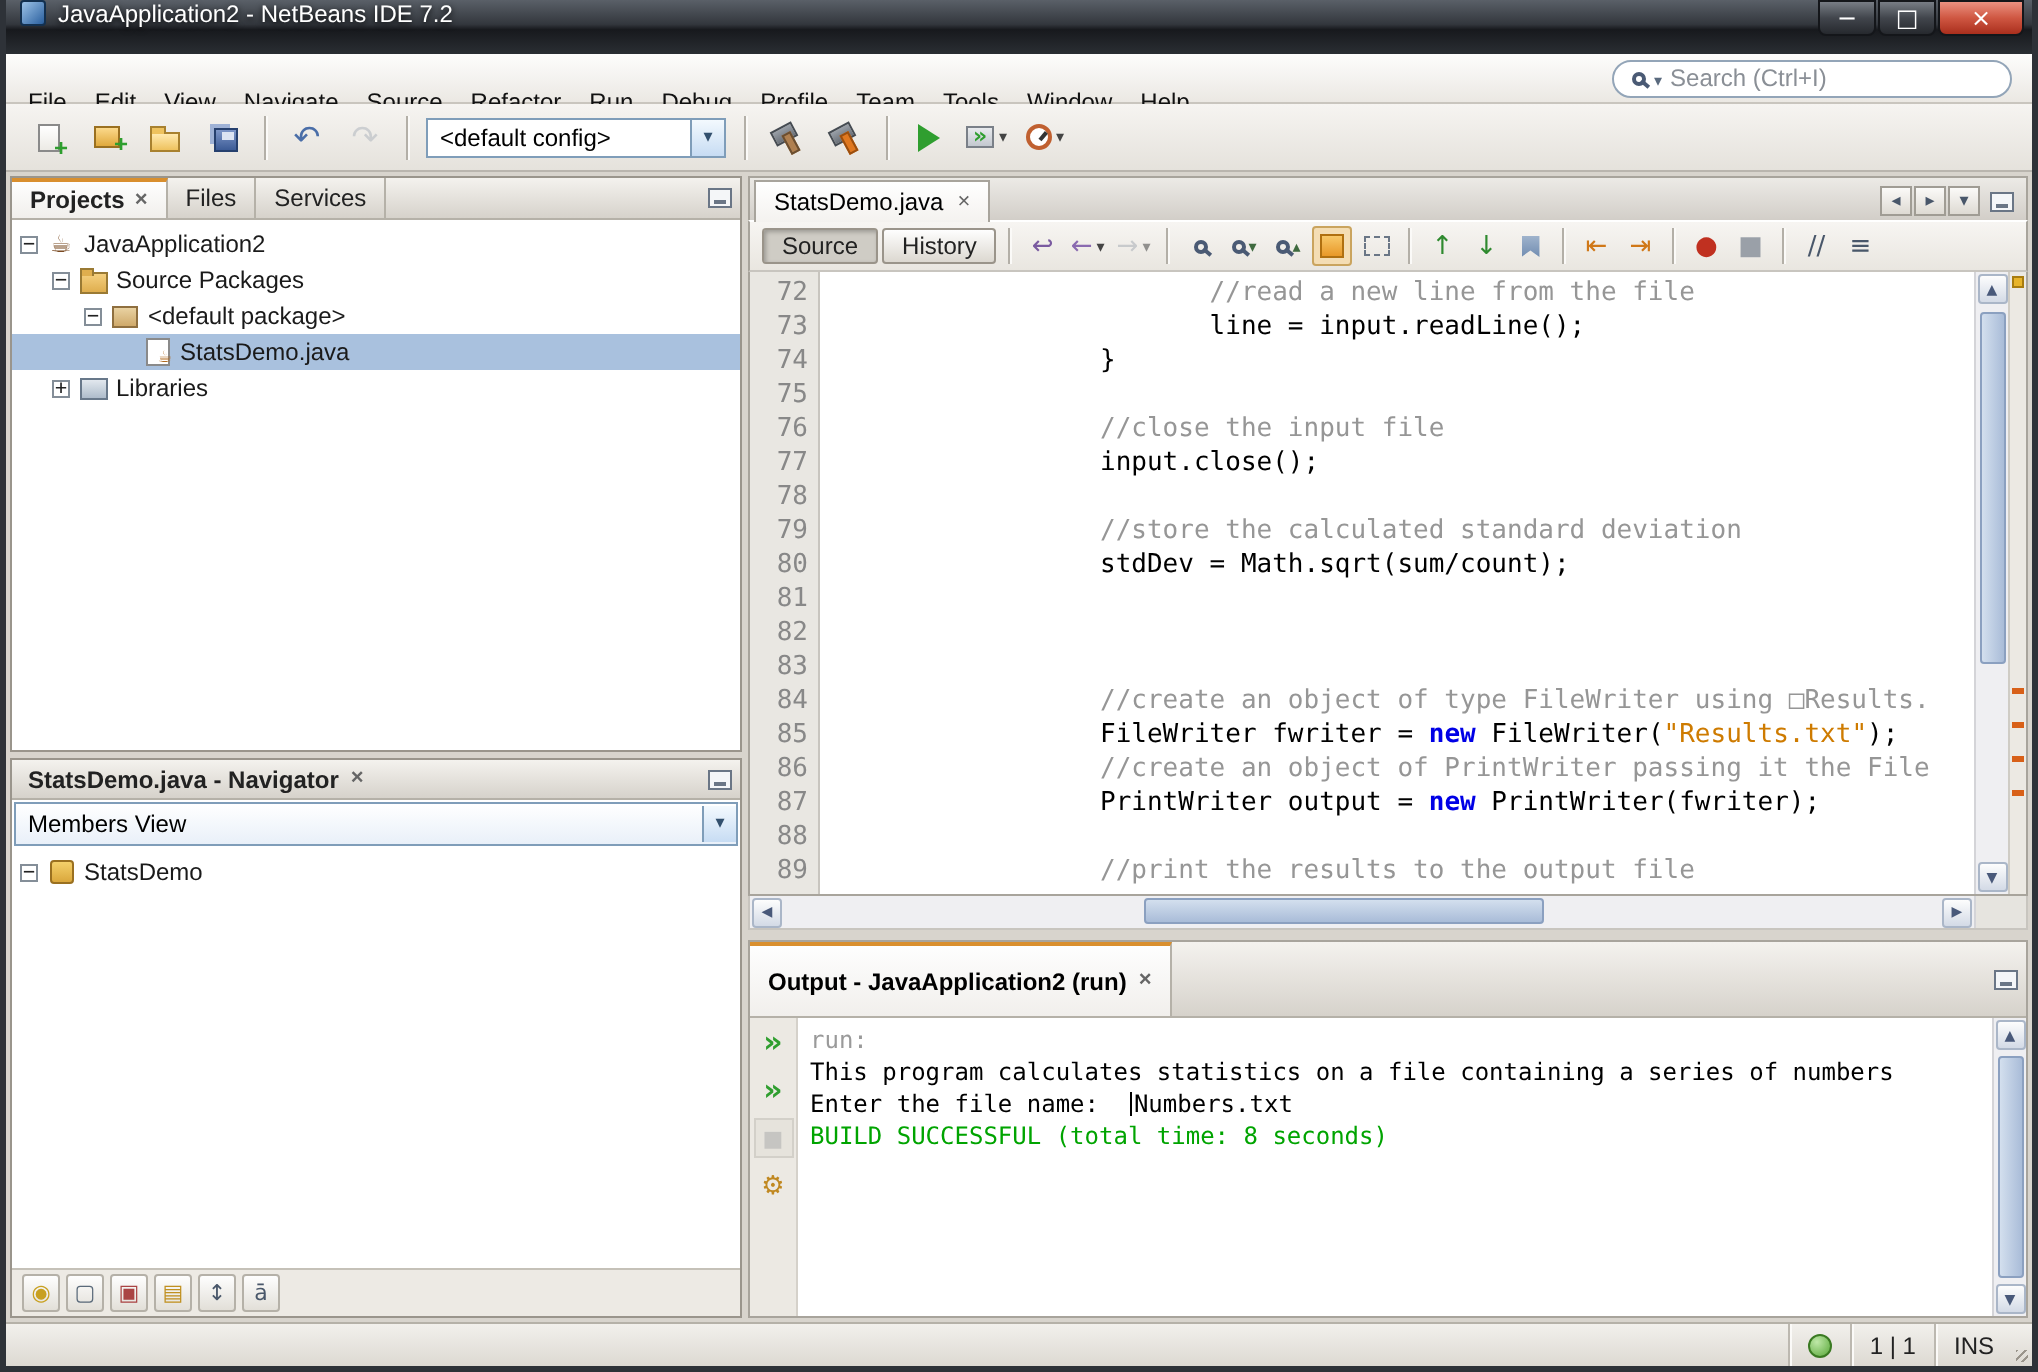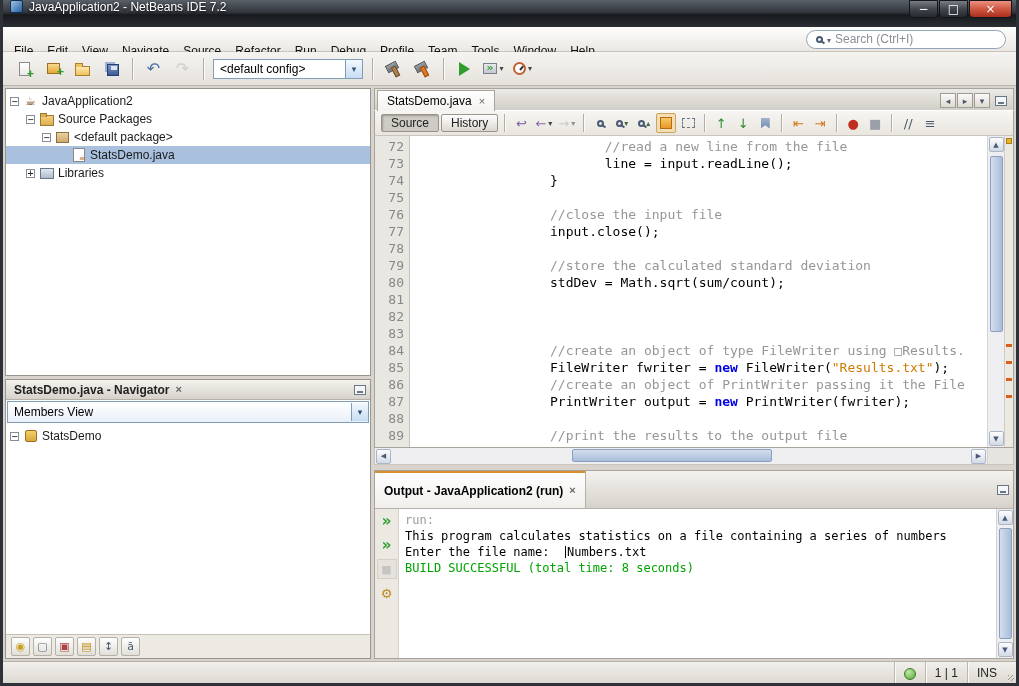--- a/index.html
+++ b/index.html
@@ -148,21 +148,21 @@
   .obtn.disabled{opacity:.55;border:1px solid #c0bcb4;background:#e2dfd8;}
   .obtn .g{font-weight:bold;}
   .otext{flex:1;min-width:0;font-family:"DejaVu Sans Mono",monospace;font-size:12px;line-height:16px;padding:3px 6px;white-space:pre;overflow:hidden;}
   .out-line{height:16px;}
   .caret{display:inline-block;width:1px;height:12px;background:#000;vertical-align:-2px;margin:0 1px;}
   .ovscroll{width:17px;flex:none;background:#efeff2;border-left:1px solid #d4d4d8;display:flex;flex-direction:column;align-items:center;}
   .ovthumb{flex:1;width:13px;margin:2px 0;background:linear-gradient(90deg,#d3dfee,#a9bcd8);border:1px solid #8ba0c0;border-radius:2px;}
 
   
   .statusbar{height:22px;flex:none;background:linear-gradient(#f2f0ec,#ddd9d2);border-top:1px solid #b5b1a8;display:flex;align-items:stretch;}
-  .sseg{border-left:1px solid #bcb8b0;box-shadow:inset 1px 0 0 #fbfaf8;display:flex;align-items:flex-end;padding:3px 9px;color:#222;}
+  .sseg{border-left:1px solid #bcb8b0;box-shadow:inset 1px 0 0 #fbfaf8;display:flex;align-items:center;padding:3px 9px;color:#222;}
   .statico{width:12px;height:12px;border-radius:50%;background:radial-gradient(circle at 35% 30%,#bfe8a8,#58a838);border:1px solid #3a7a22;}
   .grip{width:10px;display:flex;align-items:flex-end;justify-content:flex-end;padding:2px;}
   .grip::before{content:'';width:6px;height:6px;background:repeating-linear-gradient(135deg,#9a958c 0 1px,transparent 1px 3px);}
 </style>
 </head>
 <body>
 
 <div class="window">
 
   <div class="titlebar">
@@ -227,20 +227,34 @@
       <div class="tbtn">
         <span class="ic ic-profile-project"></span>
         <span class="drop">▾</span>
       </div>
     </div>
 
   <div class="main">
 
     <div class="left">
       <div class="panel projects-panel">
+        <div class="ptabs" id="projects-tabs">
+            <div class="ptab active">
+              <span>Projects</span>
+              <span class="close-x"></span>
+            </div>
+            <div class="ptab">
+              <span>Files</span>
+            </div>
+            <div class="ptab">
+              <span>Services</span>
+            </div>
+            <span class="bar-spacer"></span>
+            <span class="minbox"></span>
+          </div>
         <div class="tree" id="projects-tree">
             <div class="trow" style="padding-left: 4px;">
               <span class="expander">−</span>
               <span class="ticon ticon-project"></span>
               <span class="tlabel">JavaApplication2</span>
             </div>
             <div class="trow" style="padding-left: 20px;">
               <span class="expander">−</span>
               <span class="ticon ticon-folder"></span>
               <span class="tlabel">Source Packages</span>

